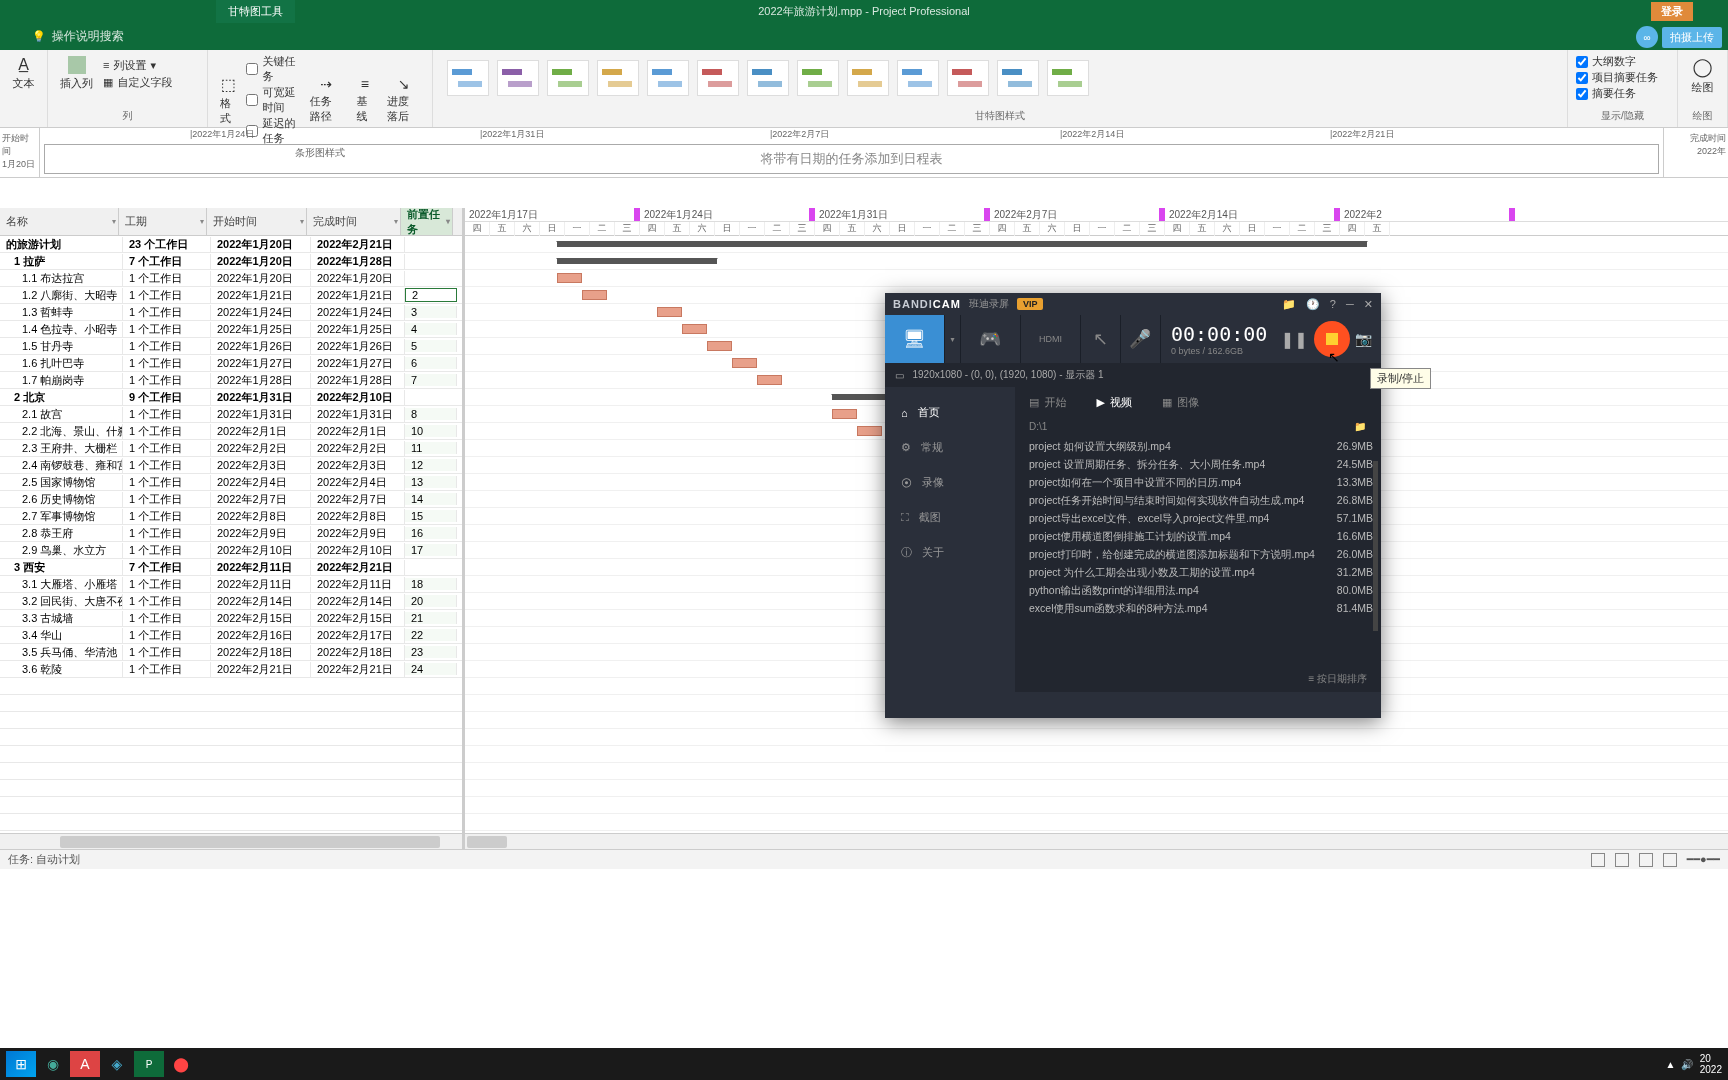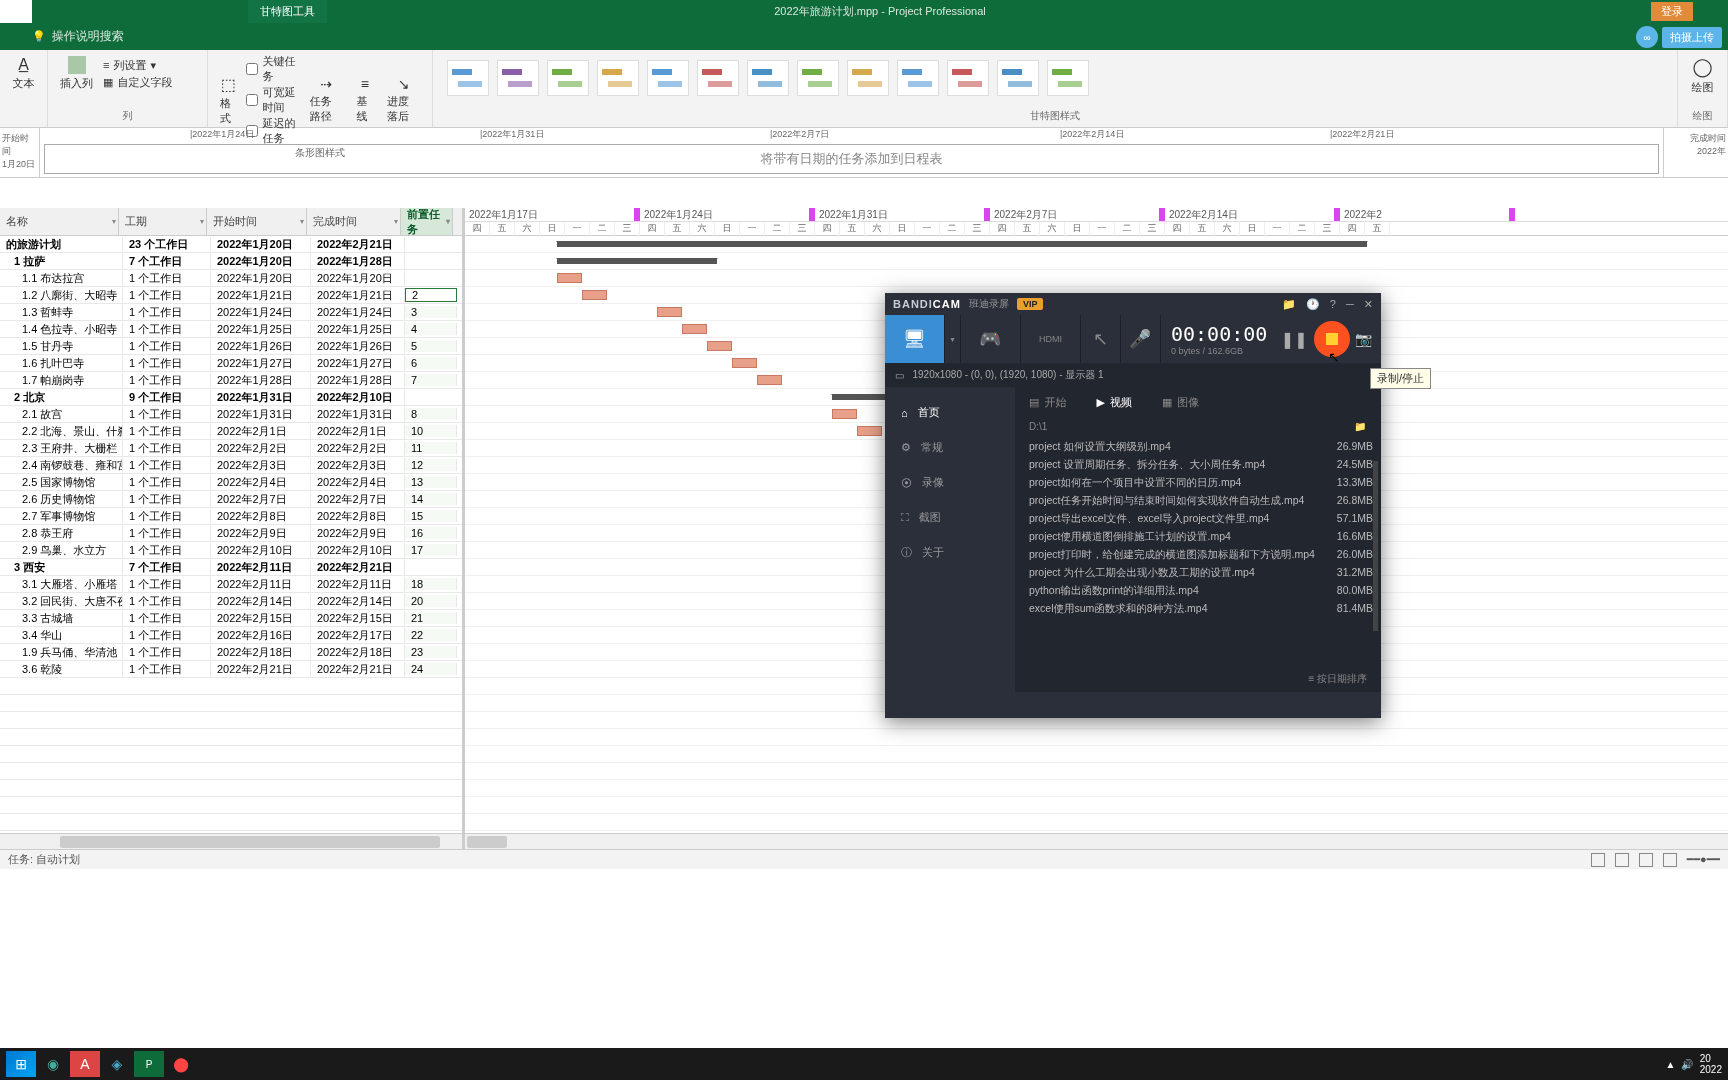--- a/index.html
+++ b/index.html
@@ -1,22 +1,22 @@
 <!DOCTYPE html>
 <html><head>
   <meta charset="utf-8">
   <style>
     * { margin: 0; padding: 0; box-sizing: border-box; }
     body { font-family: "Microsoft YaHei", sans-serif; font-size: 12px; background: #fff; overflow: hidden; width: 1728px; height: 1080px; position: relative; }
     
     
-    .titlebar { background: #0e6b3a; height: 23px; display: flex; align-items: center; color: #fff; position: relative; margin-left: 32px; }
+    .titlebar { background: #0e6b3a; height: 23px; display: flex; align-items: center; color: #fff; position: relative; }
     .titlebar .tab-tool { background: #127345; padding: 4px 12px; height: 23px; position: absolute; left: 216px; font-size: 11px; }
     .titlebar .filename { position: absolute; left: 50%; transform: translateX(-50%); font-size: 11px; color: #d8e8df; }
-    .titlebar .login-btn { position: absolute; right: 35px; background: #e08a3a; padding: 2px 10px; font-size: 11px; }
+    .titlebar .login-btn { position: absolute; right: 35px; background: #e08a3a; padding: 2px 10px; font-size: 11px; font-weight: bold; }
     
     
     .ribbon-tabs { background: #0e6b3a; height: 27px; display: flex; align-items: center; padding-left: 12px; color: #fff; font-size: 12px; }
     .ribbon-tabs .tab { padding: 5px 14px; cursor: pointer; }
     .ribbon-tabs .tab.active { background: #f3f3f3; color: #0e6b3a; }
     .ribbon-tabs .search-help { margin-left: 20px; color: #d8e8df; display: flex; align-items: center; gap: 6px; }
     .ribbon-tabs .search-help::before { content: "💡"; font-size: 11px; }
     .upload-area { position: absolute; right: 6px; top: 26px; display: flex; gap: 4px; align-items: center; }
     .upload-btn { background: #5bb5e8; color: #fff; padding: 3px 8px; font-size: 11px; border-radius: 2px; }
     .cloud-icon { width: 22px; height: 22px; background: #5bb5e8; border-radius: 50%; display: flex; align-items: center; justify-content: center; color: #fff; font-size: 10px; }
@@ -271,20 +271,37 @@
           <div class="bar1" style="background:#4a8fc4"></div>
           <div class="bar2" style="background:#4a8fc4;opacity:0.6"></div>
         </div>
         <div class="gantt-style">
           <div class="bar1" style="background:#70ad47"></div>
           <div class="bar2" style="background:#70ad47;opacity:0.6"></div>
         </div>
       </div>
     <div class="ribbon-group-label">甘特图样式</div>
   </div>
+  <div class="ribbon-group" style="width:110px">
+    <div style="display:flex;flex-direction:column;gap:1px">
+      <div class="checkbox-item">
+          <input type="checkbox" checked="" style="">
+          <span>大纲数字</span>
+        </div>
+      <div class="checkbox-item">
+          <input type="checkbox" checked="" style="">
+          <span>项目摘要任务</span>
+        </div>
+      <div class="checkbox-item">
+          <input type="checkbox" checked="" style="">
+          <span>摘要任务</span>
+        </div>
+    </div>
+    <div class="ribbon-group-label">显示/隐藏</div>
+  </div>
   <div class="ribbon-group" style="width:50px">
     <div class="ribbon-btn">
         <div style="font-size:18px">◯</div>
         <div>绘图</div>
       </div>
     <div class="ribbon-group-label">绘图</div>
   </div>
 </div>
 
 <div class="timeline-area">
@@ -497,21 +514,21 @@
     <div class="td td-pred">21</div>
         </div>
         <div class="tr">
     <div class="td td-name indent2">3.4 华山</div>
     <div class="td td-dur">1 个工作日</div>
     <div class="td td-start">2022年2月16日</div>
     <div class="td td-end">2022年2月17日</div>
     <div class="td td-pred">22</div>
         </div>
         <div class="tr">
-    <div class="td td-name indent2">1.9 兵马俑、华清池</div>
+    <div class="td td-name indent2">3.5 兵马俑、华清池</div>
     <div class="td td-dur">1 个工作日</div>
     <div class="td td-start">2022年2月18日</div>
     <div class="td td-end">2022年2月18日</div>
     <div class="td td-pred">23</div>
         </div>
         <div class="tr">
     <div class="td td-name indent2">3.6 乾陵</div>
     <div class="td td-dur">1 个工作日</div>
     <div class="td td-start">2022年2月21日</div>
     <div class="td td-end">2022年2月21日</div>

